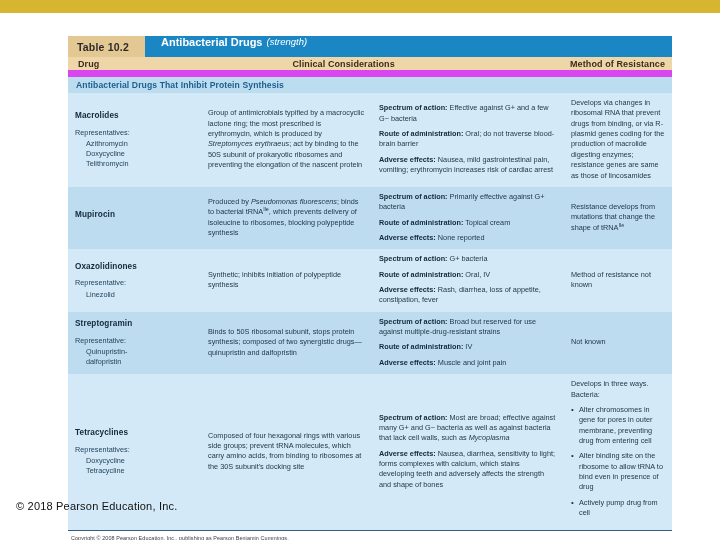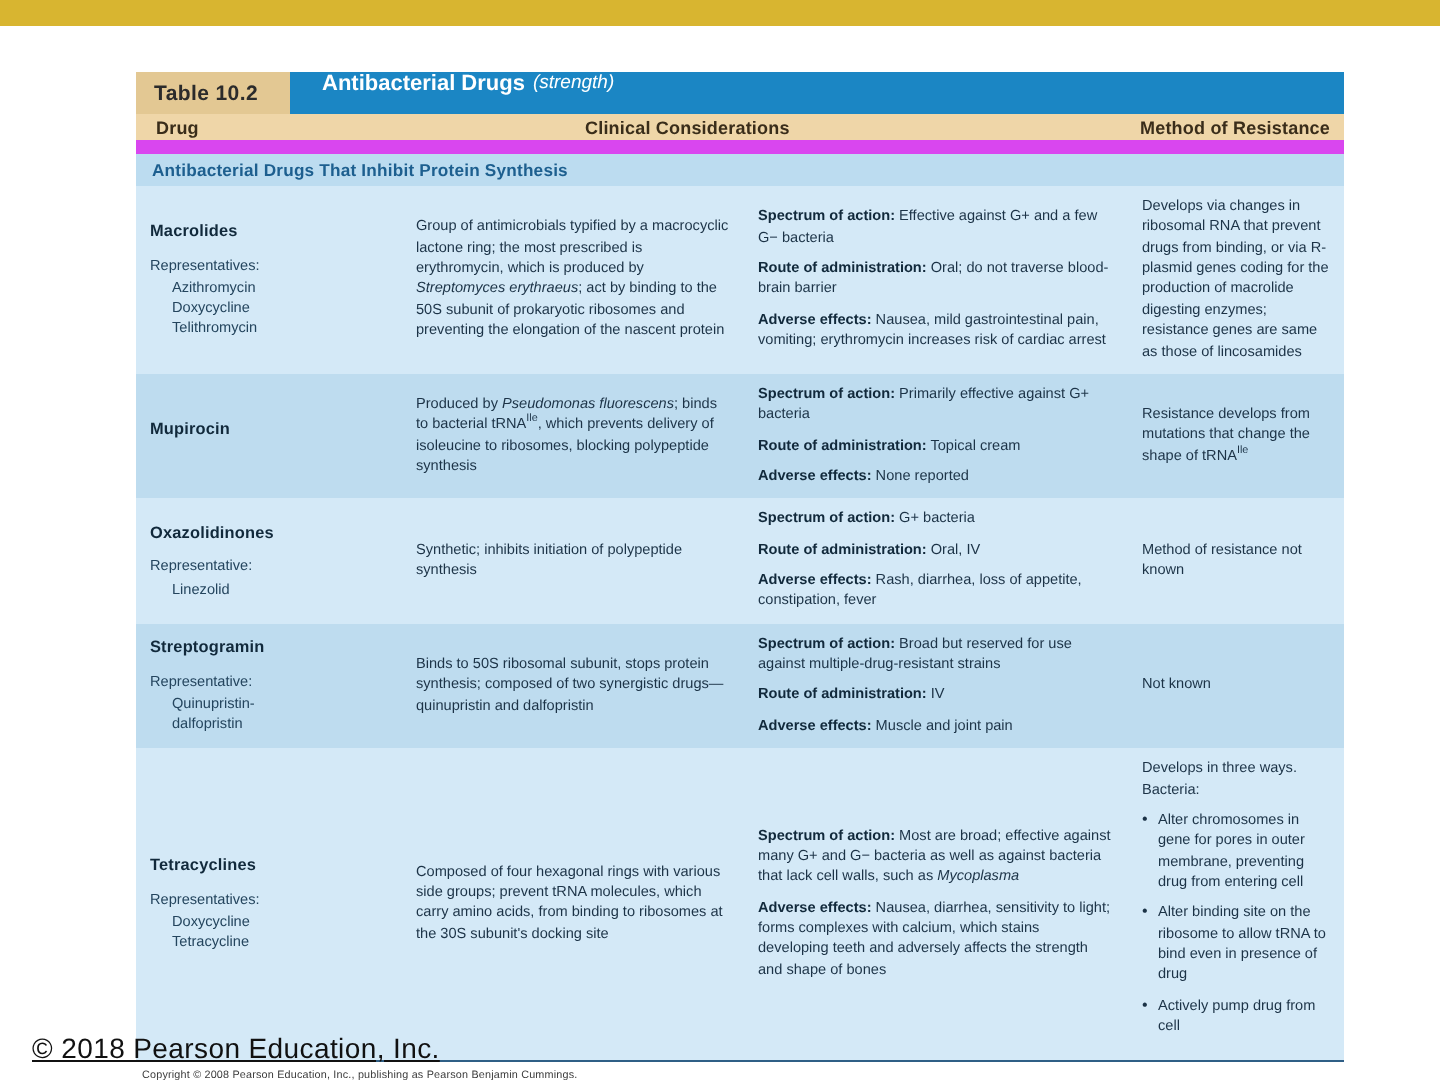--- a/index.html
+++ b/index.html
@@ -159,25 +159,24 @@
   }
   .inner-copyright {
     font-size: 5.4px;
     color: #3b3b3b;
     padding: 4px 0 0 3px;
     letter-spacing: .1px;
   }
   
   .slide-copyright {
     position: absolute;
-    left: 16px; top: 516px;
-    font-size: 14px;
+    left: 16px; top: 500px;
+    font-size: 11px;
     color: #111111;
     letter-spacing: .2px;
-    text-decoration: underline;
   }
 </style>
 </head>
 <body>
 
 <div id="slide">
 
   <div class="top-band"></div>
 
   <div class="table-wrap">

